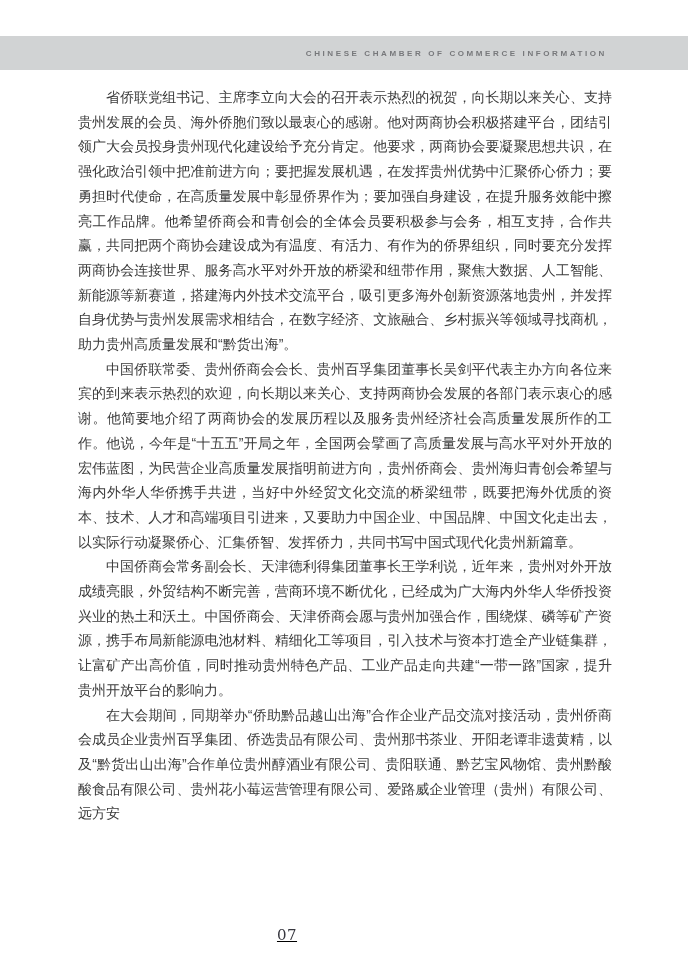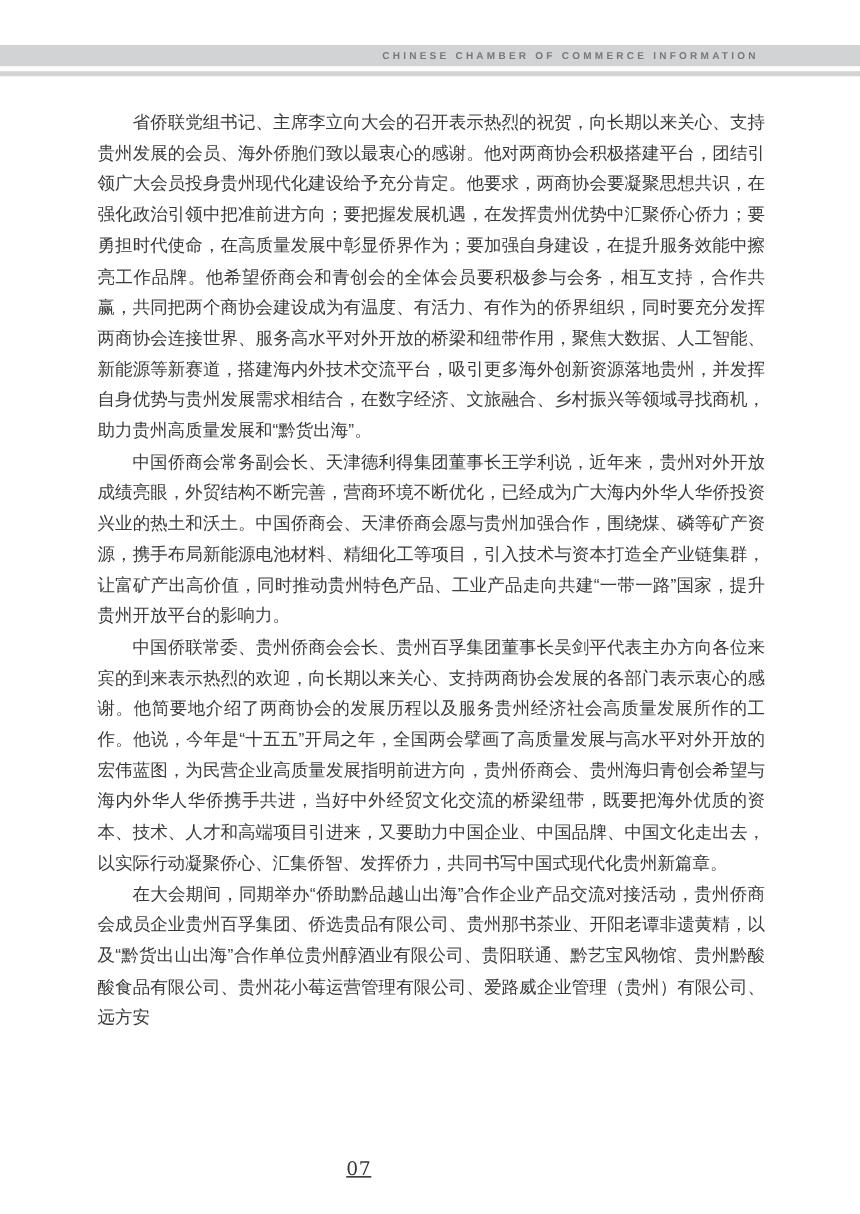--- a/index.html
+++ b/index.html
@@ -13,21 +13,21 @@
     background: #ffffff;
     overflow: hidden;
   }
 
   
   .header-band {
     position: absolute;
     top: 36px;
     left: 0;
     width: 688px;
-    height: 17px;
+    height: 34px;
     background: #d1d3d4;
     display: flex;
     align-items: center;
     justify-content: flex-end;
     padding-right: 81px;
   }
   .header-band-label {
     font-size: 8px;
     font-weight: bold;
     letter-spacing: 2.6px;
@@ -83,22 +83,22 @@
 
 <div class="page">
 
   <div class="header-band">
     <span class="header-band-label">CHINESE CHAMBER OF COMMERCE INFORMATION</span>
   </div>
   <div class="header-rule"></div>
 
   <div class="article">
     <p>省侨联党组书记、主席李立向大会的召开表示热烈的祝贺，向长期以来关心、支持贵州发展的会员、海外侨胞们致以最衷心的感谢。他对两商协会积极搭建平台，团结引领广大会员投身贵州现代化建设给予充分肯定。他要求，两商协会要凝聚思想共识，在强化政治引领中把准前进方向；要把握发展机遇，在发挥贵州优势中汇聚侨心侨力；要勇担时代使命，在高质量发展中彰显侨界作为；要加强自身建设，在提升服务效能中擦亮工作品牌。他希望侨商会和青创会的全体会员要积极参与会务，相互支持，合作共赢，共同把两个商协会建设成为有温度、有活力、有作为的侨界组织，同时要充分发挥两商协会连接世界、服务高水平对外开放的桥梁和纽带作用，聚焦大数据、人工智能、新能源等新赛道，搭建海内外技术交流平台，吸引更多海外创新资源落地贵州，并发挥自身优势与贵州发展需求相结合，在数字经济、文旅融合、乡村振兴等领域寻找商机，助力贵州高质量发展和“黔货出海”。</p>
+    <p>中国侨联常委、贵州侨商会会长、贵州百孚集团董事长吴剑平代表主办方向各位来宾的到来表示热烈的欢迎，向长期以来关心、支持两商协会发展的各部门表示衷心的感谢。他简要地介绍了两商协会的发展历程以及服务贵州经济社会高质量发展所作的工作。他说，今年是“十五五”开局之年，全国两会擘画了高质量发展与高水平对外开放的宏伟蓝图，为民营企业高质量发展指明前进方向，贵州侨商会、贵州海归青创会希望与海内外华人华侨携手共进，当好中外经贸文化交流的桥梁纽带，既要把海外优质的资本、技术、人才和高端项目引进来，又要助力中国企业、中国品牌、中国文化走出去，以实际行动凝聚侨心、汇集侨智、发挥侨力，共同书写中国式现代化贵州新篇章。</p>
     <p>中国侨商会常务副会长、天津德利得集团董事长王学利说，近年来，贵州对外开放成绩亮眼，外贸结构不断完善，营商环境不断优化，已经成为广大海内外华人华侨投资兴业的热土和沃土。中国侨商会、天津侨商会愿与贵州加强合作，围绕煤、磷等矿产资源，携手布局新能源电池材料、精细化工等项目，引入技术与资本打造全产业链集群，让富矿产出高价值，同时推动贵州特色产品、工业产品走向共建“一带一路”国家，提升贵州开放平台的影响力。</p>
-    <p>中国侨联常委、贵州侨商会会长、贵州百孚集团董事长吴剑平代表主办方向各位来宾的到来表示热烈的欢迎，向长期以来关心、支持两商协会发展的各部门表示衷心的感谢。他简要地介绍了两商协会的发展历程以及服务贵州经济社会高质量发展所作的工作。他说，今年是“十五五”开局之年，全国两会擘画了高质量发展与高水平对外开放的宏伟蓝图，为民营企业高质量发展指明前进方向，贵州侨商会、贵州海归青创会希望与海内外华人华侨携手共进，当好中外经贸文化交流的桥梁纽带，既要把海外优质的资本、技术、人才和高端项目引进来，又要助力中国企业、中国品牌、中国文化走出去，以实际行动凝聚侨心、汇集侨智、发挥侨力，共同书写中国式现代化贵州新篇章。</p>
     <p>在大会期间，同期举办“侨助黔品越山出海”合作企业产品交流对接活动，贵州侨商会成员企业贵州百孚集团、侨选贵品有限公司、贵州那书茶业、开阳老谭非遗黄精，以及“黔货出山出海”合作单位贵州醇酒业有限公司、贵阳联通、黔艺宝风物馆、贵州黔酸酸食品有限公司、贵州花小莓运营管理有限公司、爱路威企业管理（贵州）有限公司、远方安</p>
   </div>
 
   <div class="footer">
     <span class="page-number">07</span>
   </div>
 
 </div>
 
 </body></html>

